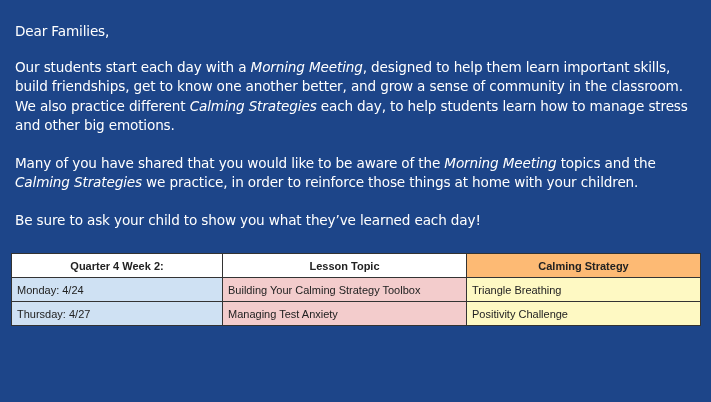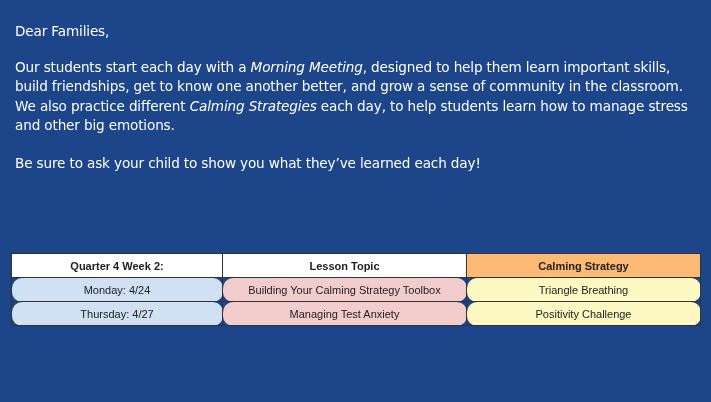--- a/index.html
+++ b/index.html
@@ -24,31 +24,32 @@
     border-collapse:collapse;
     font-family:"Liberation Sans", sans-serif;
     font-size:11px; color:#222222;
     border:1.5px solid #222;
   }
   table.schedule th, table.schedule td {
     border:1px solid #333;
     height:23px; padding:0 5px;
   }
   table.schedule th { background:#ffffff; font-weight:bold; text-align:center; }
-  table.schedule td { text-align:center;border-radius:10px; }
+  table.schedule td { text-align:left; }
   .c1 { width:200px; background:#cfe1f3; }
   .c2 { width:233px; background:#f3cccc; }
   .c3 { background:#fef9c3; }
 </style>
 </head>
 <body>
 
 <div class="letter">
   <p class="greeting">Dear Families,</p>
   <p><span>Our students start each day with a </span><em>Morning Meeting</em><span>, designed to help them learn important skills, build friendships, get to know one another better, and grow a sense of community in the classroom. We also practice different </span><em>Calming Strategies</em><span> each day, to help students learn how to manage stress and other big emotions.</span></p>
+  <p><span>Many of you have shared that you would like to be aware of the </span><em>Morning Meeting</em><span> topics and the </span><em>Calming Strategies</em><span> we practice, in order to reinforce those things at home with your children.</span></p>
   <p>Be sure to ask your child to show you what they’ve learned each day!</p>
 </div>
 
 <table class="schedule">
   <thead>
     <tr>
       <th class="c1">Quarter 4 Week 2:</th>
       <th class="c2">Lesson Topic</th>
       <th class="c3" style="background:#fdba74">Calming Strategy</th>
     </tr>

